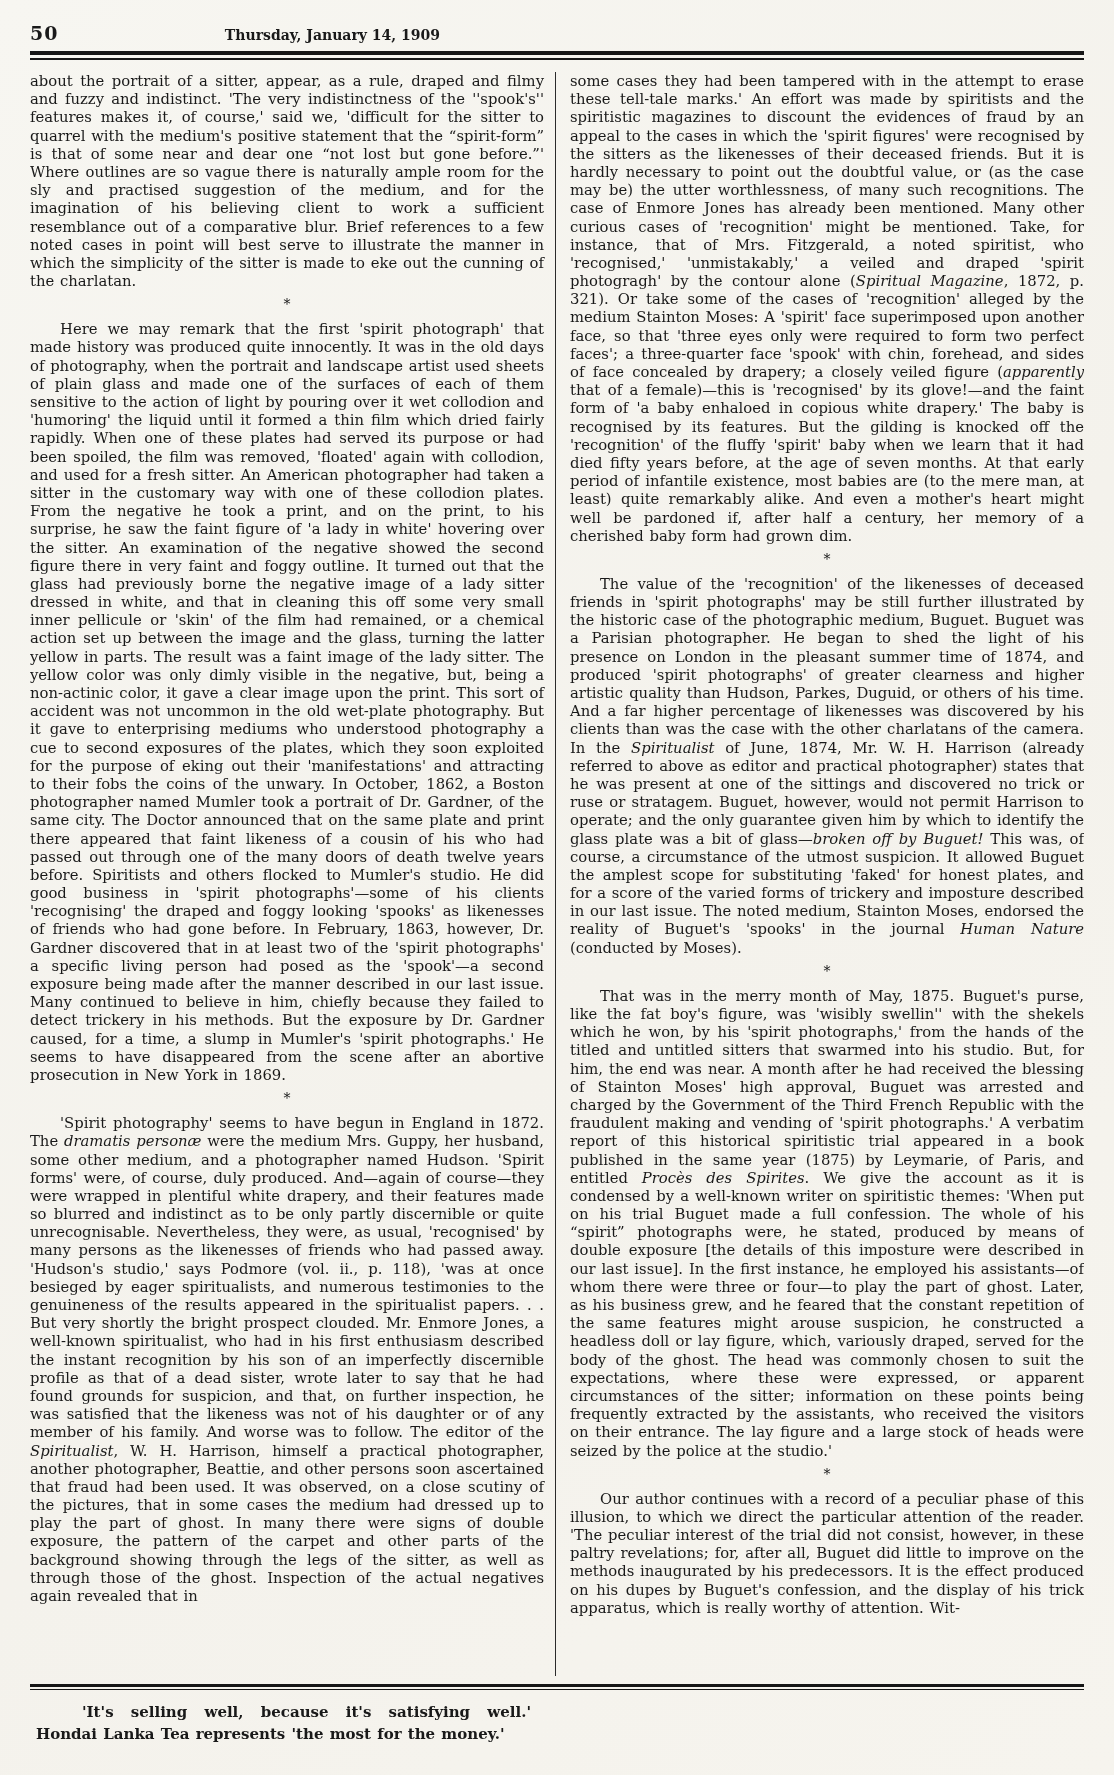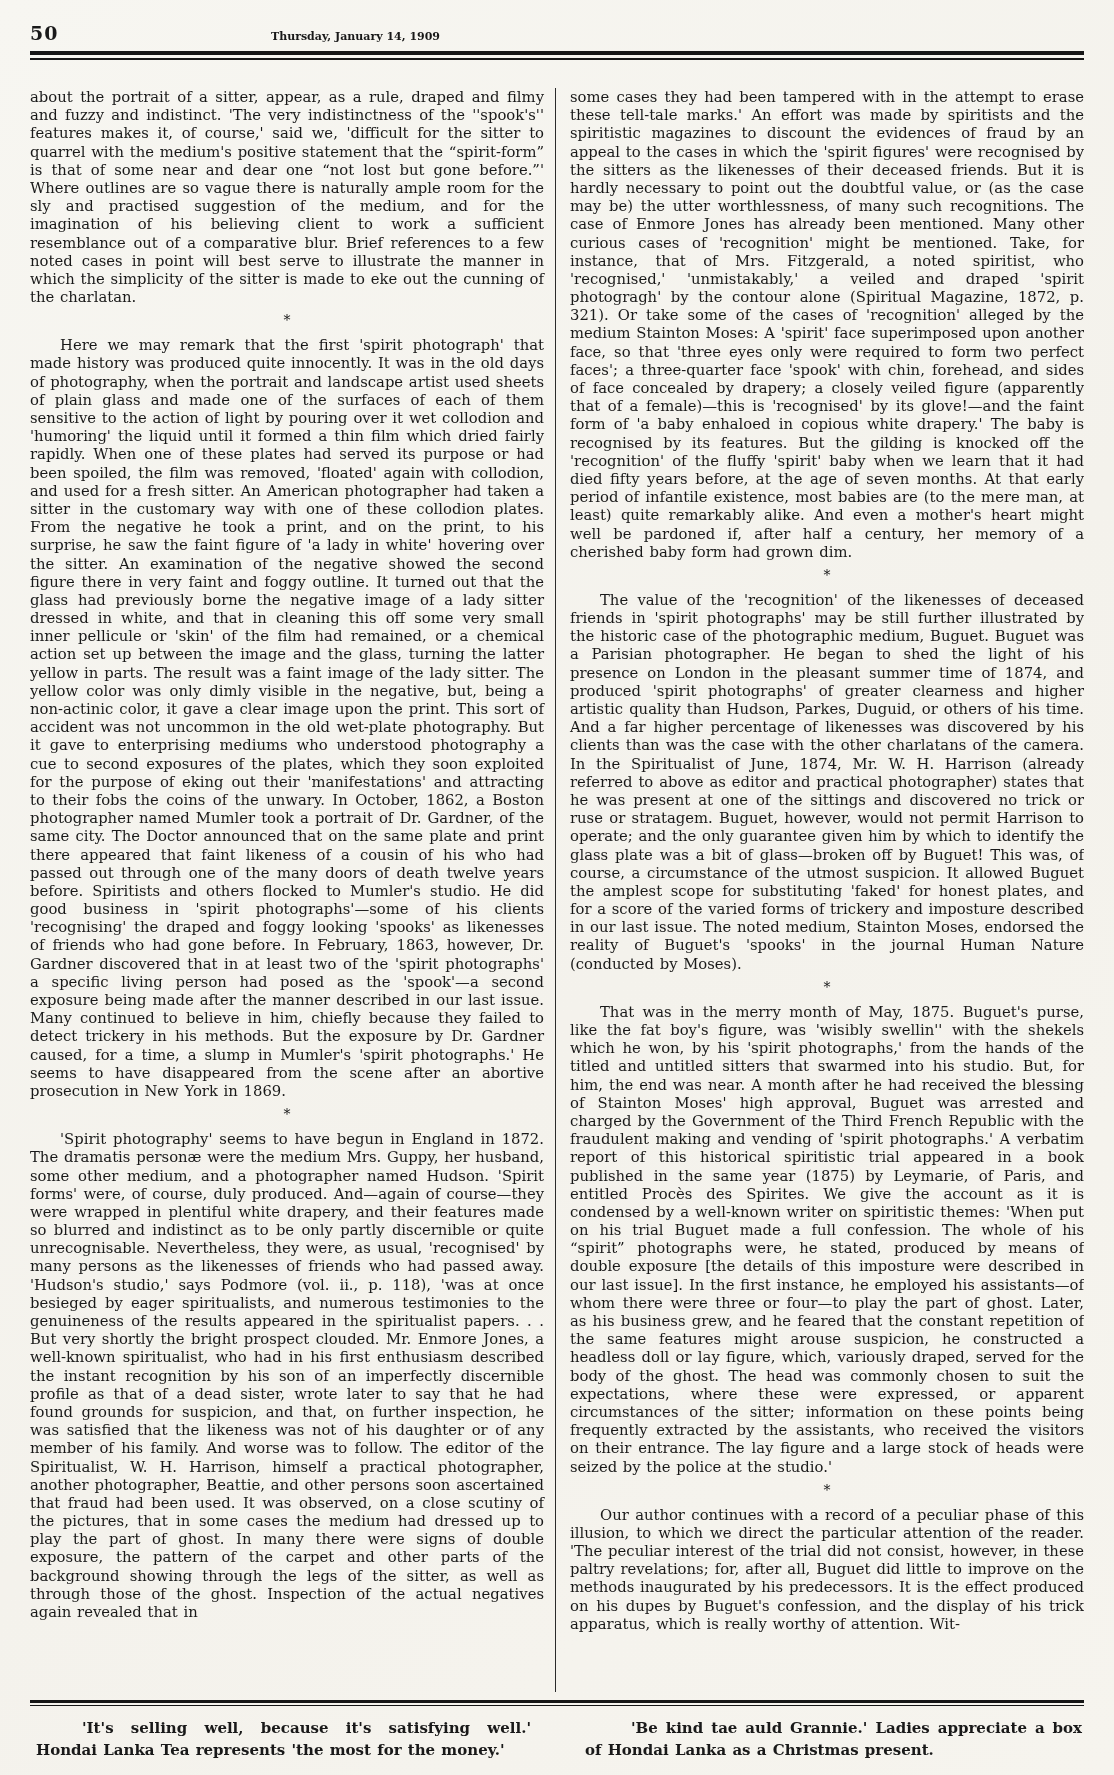--- a/index.html
+++ b/index.html
@@ -9,33 +9,33 @@
     color:#191919;
     font-family:"DejaVu Serif","Liberation Serif",serif;
     -webkit-font-smoothing:antialiased;
   }
   .page{box-sizing:border-box;width:1114px;height:1775px;padding:22px 30px 0 30px;}
 
   
   .header{display:flex;align-items:baseline;}
   .page-num{width:120px;font-size:19px;font-weight:bold;letter-spacing:1px;}
   .masthead{flex:1;text-align:center;font-size:24px;font-weight:bold;letter-spacing:2px;white-space:nowrap;}
-  .dateline{width:290px;text-align:right;font-size:11px;font-weight:bold;white-space:nowrap;}
+  .dateline{width:290px;text-align:right;font-size:14px;font-weight:bold;white-space:nowrap;}
   .header-rule{margin-top:7px;height:3px;border-top:4px solid #161616;border-bottom:2px solid #161616;}
 
   
-  .columns{display:flex;margin-top:28px;height:1604px;overflow:hidden;justify-content:space-between;}
+  .columns{display:flex;margin-top:12px;height:1604px;overflow:hidden;justify-content:space-between;}
   .col{flex:1;box-sizing:border-box;overflow:hidden;}
   .col-left{padding-right:11px;}
   .col-right{padding-left:14px;}
   .divider{width:1px;background:#2b2b2b;}
   .para{margin:0;text-align:justify;font-size:14.8px;line-height:1.23;word-spacing:1px;}
   .para.indent{text-indent:30px;}
   .sep{text-align:center;font-size:14px;line-height:1;padding:7px 0 9px 0;}
-  .it{}
+  .it{font-style:italic;}
 
   
   .footer-rule{margin-top:8px;height:2px;border-top:3px solid #161616;border-bottom:1px solid #161616;}
   .footer{display:flex;margin-top:12px;align-items:center;}
   .ad{margin:0;font-size:15px;font-weight:bold;line-height:1.45;text-align:justify;text-indent:46px;word-spacing:1px;}
   .ad-left{width:50%;box-sizing:border-box;padding:0 26px 0 6px;}
   .ad-right{width:50%;box-sizing:border-box;padding:0 2px 0 28px;}
 </style>
 </head>
 <body>
@@ -64,16 +64,15 @@
         <div class="sep">*</div>
         <p class="para indent"><span>That was in the merry month of May, 1875. Buguet's purse, like the fat boy's figure, was 'wisibly swellin'' with the shekels which he won, by his 'spirit photographs,' from the hands of the titled and untitled sitters that swarmed into his studio. But, for him, the end was near. A month after he had received the blessing of Stainton Moses' high approval, Buguet was arrested and charged by the Government of the Third French Republic with the fraudulent making and vending of 'spirit photographs.' A verbatim report of this historical spiritistic trial appeared in a book published in the same year (1875) by Leymarie, of Paris, and entitled </span><span class="it">Procès des Spirites</span><span>. We give the account as it is condensed by a well-known writer on spiritistic themes: 'When put on his trial Buguet made a full confession. The whole of his “spirit” photographs were, he stated, produced by means of double exposure [the details of this imposture were described in our last issue]. In the first instance, he employed his assistants—of whom there were three or four—to play the part of ghost. Later, as his business grew, and he feared that the constant repetition of the same features might arouse suspicion, he constructed a headless doll or lay figure, which, variously draped, served for the body of the ghost. The head was commonly chosen to suit the expectations, where these were expressed, or apparent circumstances of the sitter; information on these points being frequently extracted by the assistants, who received the visitors on their entrance. The lay figure and a large stock of heads were seized by the police at the studio.'</span></p>
         <div class="sep">*</div>
         <p class="para indent"><span>Our author continues with a record of a peculiar phase of this illusion, to which we direct the particular attention of the reader. 'The peculiar interest of the trial did not consist, however, in these paltry revelations; for, after all, Buguet did little to improve on the methods inaugurated by his predecessors. It is the effect produced on his dupes by Buguet's confession, and the display of his trick apparatus, which is really worthy of attention. Wit-</span></p>
       </div>
   </div>
 
   <div class="footer-rule"></div>
   <div class="footer">
     <p class="ad ad-left">'It's selling well, because it's satisfying well.' Hondai Lanka Tea represents 'the most for the money.'</p>
-    <p class="ad ad-right">'Be kind tae auld Grannie.' Ladies appreciate a box of Hondai Lanka as a Christmas present.</p>
   </div>
 
 </div>
 
 </body></html>

